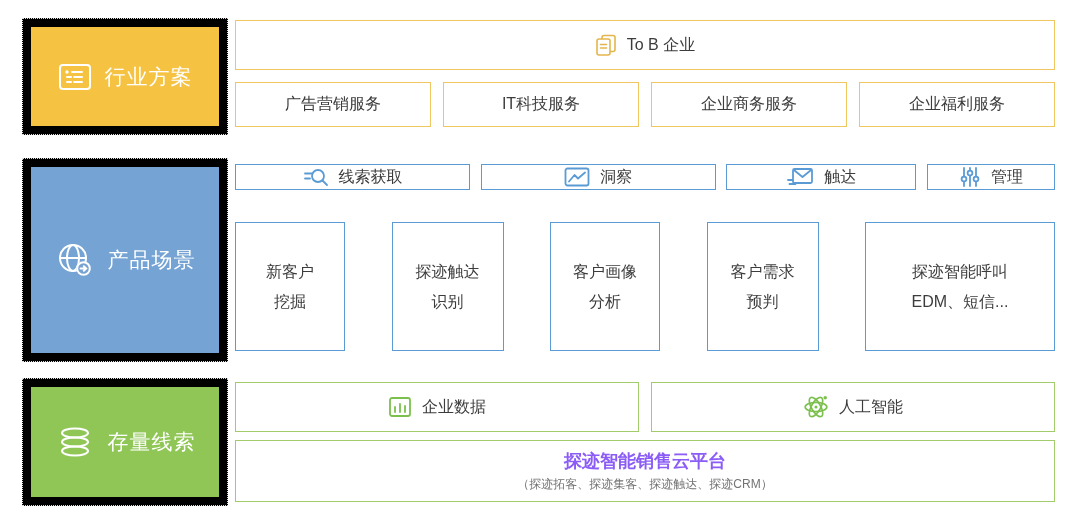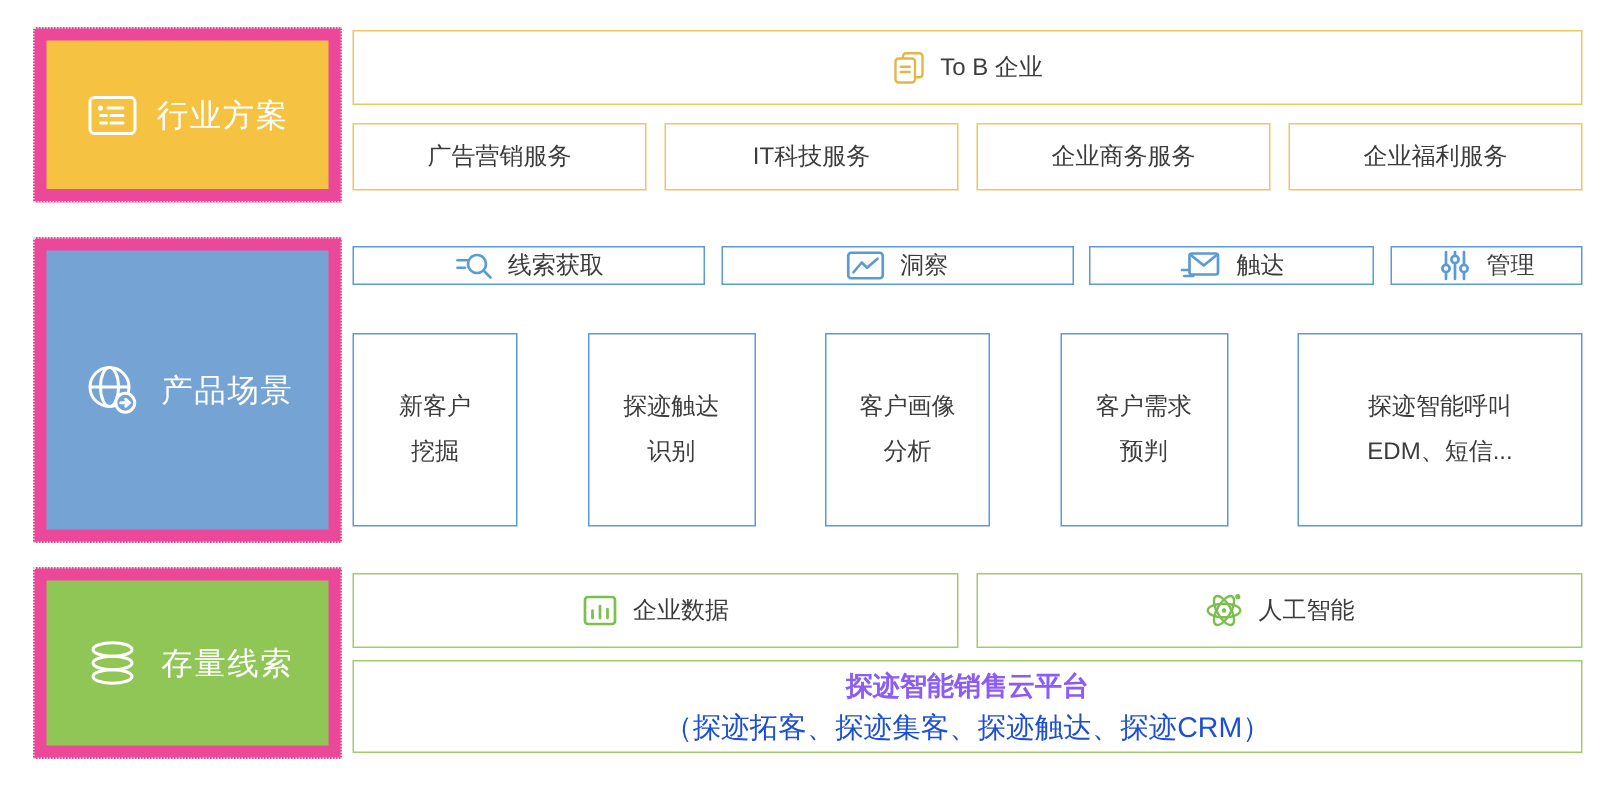--- a/index.html
+++ b/index.html
@@ -3,21 +3,21 @@
 <meta charset="utf-8">
 <style>
   html,body { margin:0; padding:0; background:#ffffff; }
   .canvas {
     position:relative; width:1080px; height:523px; background:#ffffff;
     font-family:"Liberation Sans", sans-serif; color:#3c3c3c; overflow:hidden;
   }
   
   .side {
     position:absolute; left:22px; width:206px; box-sizing:border-box;
-    background:#ec4899; border:1px dotted #dedede; padding:8px;
+    background:#000000; border:1px dotted #dedede; padding:8px;
   }
   .side-inner {
     width:100%; height:100%; display:flex; align-items:center; justify-content:center;
     gap:13px; color:#ffffff; font-size:21px; letter-spacing:1px;
   }
   .side.r1 { top:18px;  height:117px; }
   .side.r2 { top:158px; height:204px; }
   .side.r3 { top:378px; height:128px; }
   .fill-yellow { background:#f5c242; }
   .fill-blue   { background:#74a3d4; }
@@ -47,21 +47,21 @@
   }
 
   .r3items { top:382px; height:50px; }
   .r3items .wbox { width:404px; height:50px; }
 
   .platform {
     position:absolute; left:235px; top:440px; width:820px; height:62px;
     flex-direction:column; gap:3px;
   }
   .platform .pt { font-size:18px; font-weight:bold; color:#8b5cf6; }
-  .platform .ps { font-size:19px; color:#1d4ed8; }
+  .platform .ps { font-size:12px; color:#737373; }
 
   .ic { display:inline-flex; align-items:center; }
 </style>
 </head>
 <body>
 
 <div class="canvas">
 
   <div class="side r1">
     <div class="side-inner fill-yellow">

